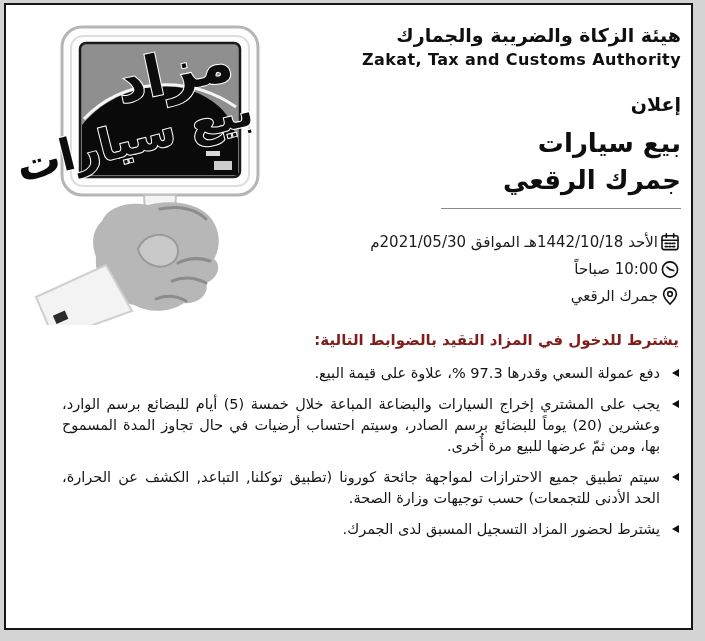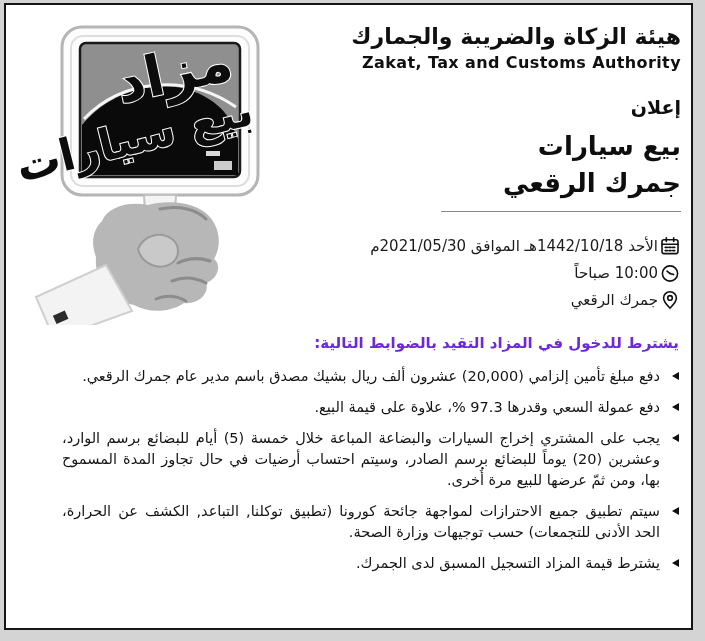--- a/index.html
+++ b/index.html
@@ -8,38 +8,38 @@
     background:#d4d4d4;
     font-family:"DejaVu Sans", sans-serif;
   }
   .doc{
     position:absolute;left:4px;top:3px;width:689px;height:627px;
     background:#ffffff;border:2px solid #161616;box-sizing:border-box;
     direction:rtl;
   }
   
   .header{margin:20px 10px 0 0;text-align:right;color:#101010;}
-  .authority-ar{font-size:22px;font-weight:bold;line-height:1.1;}
+  .authority-ar{font-size:19px;font-weight:bold;line-height:1.1;}
   .authority-en{font-size:16px;font-weight:bold;direction:ltr;text-align:right;
     letter-spacing:.4px;margin-top:4px;}
   
   .illustration{position:absolute;left:4px;top:8px;width:292px;height:312px;}
   
   .title-block{margin:24px 10px 0 0;text-align:right;color:#0e0e0e;}
   .announce-label{font-size:19px;font-weight:600;}
   .announce-title{font-size:26px;font-weight:bold;line-height:37px;margin-top:6px;}
   .divider{margin:9px 10px 0 auto;width:240px;border:0;border-top:1px solid #8a8a8a;height:0;}
   
   .info-list{margin:20px 10px 0 0;}
   .info-row{display:flex;align-items:center;gap:1px;height:27px;
     font-size:15px;color:#1b1b1b;}
   .info-icon{width:22px;height:22px;flex:0 0 22px;display:block;}
   
   .conditions{margin:21px 12px 0 56px;color:#141414;}
-  .cond-heading{font-size:15px;font-weight:bold;color:#6d28d9;}
+  .cond-heading{font-size:15px;font-weight:bold;color:#7f1d1d;}
   .cond-list{list-style:none;margin:14px 0 0 0;padding:0;}
   .cond-item{position:relative;padding-right:19px;margin-bottom:10px;
     font-size:14.5px;line-height:21px;text-align:justify;}
   .marker{position:absolute;right:0;top:6px;width:0;height:0;
     border-top:4.5px solid transparent;border-bottom:4.5px solid transparent;
     border-right:7.5px solid #101010;}
 </style>
 </head>
 <body>
 
@@ -114,34 +114,30 @@
       </svg>
       <span>جمرك الرقعي</span>
     </div>
   </div>
 
   <div class="conditions">
     <div class="cond-heading">يشترط للدخول في المزاد التقيد بالضوابط التالية:</div>
     <ul class="cond-list">
       <li class="cond-item">
         <span class="marker"></span>
-        <span>دفع مبلغ تأمين إلزامي (20,000) عشرون ألف ريال بشيك مصدق باسم مدير عام جمرك الرقعي.</span>
-      </li>
-      <li class="cond-item">
-        <span class="marker"></span>
         <span>دفع عمولة السعي وقدرها 97.3 %، علاوة على قيمة البيع.</span>
       </li>
       <li class="cond-item">
         <span class="marker"></span>
         <span>يجب على المشتري إخراج السيارات والبضاعة المباعة خلال خمسة (5) أيام للبضائع برسم الوارد، وعشرين (20) يوماً للبضائع برسم الصادر، وسيتم احتساب أرضيات في حال تجاوز المدة المسموح بها، ومن ثمّ عرضها للبيع مرة أُخرى.</span>
       </li>
       <li class="cond-item">
         <span class="marker"></span>
         <span>سيتم تطبيق جميع الاحترازات لمواجهة جائحة كورونا (تطبيق توكلنا, التباعد, الكشف عن الحرارة، الحد الأدنى للتجمعات) حسب توجيهات وزارة الصحة.</span>
       </li>
       <li class="cond-item">
         <span class="marker"></span>
-        <span>يشترط قيمة المزاد التسجيل المسبق لدى الجمرك.</span>
+        <span>يشترط لحضور المزاد التسجيل المسبق لدى الجمرك.</span>
       </li>
     </ul>
   </div>
 
 </div>
 
 </body></html>

